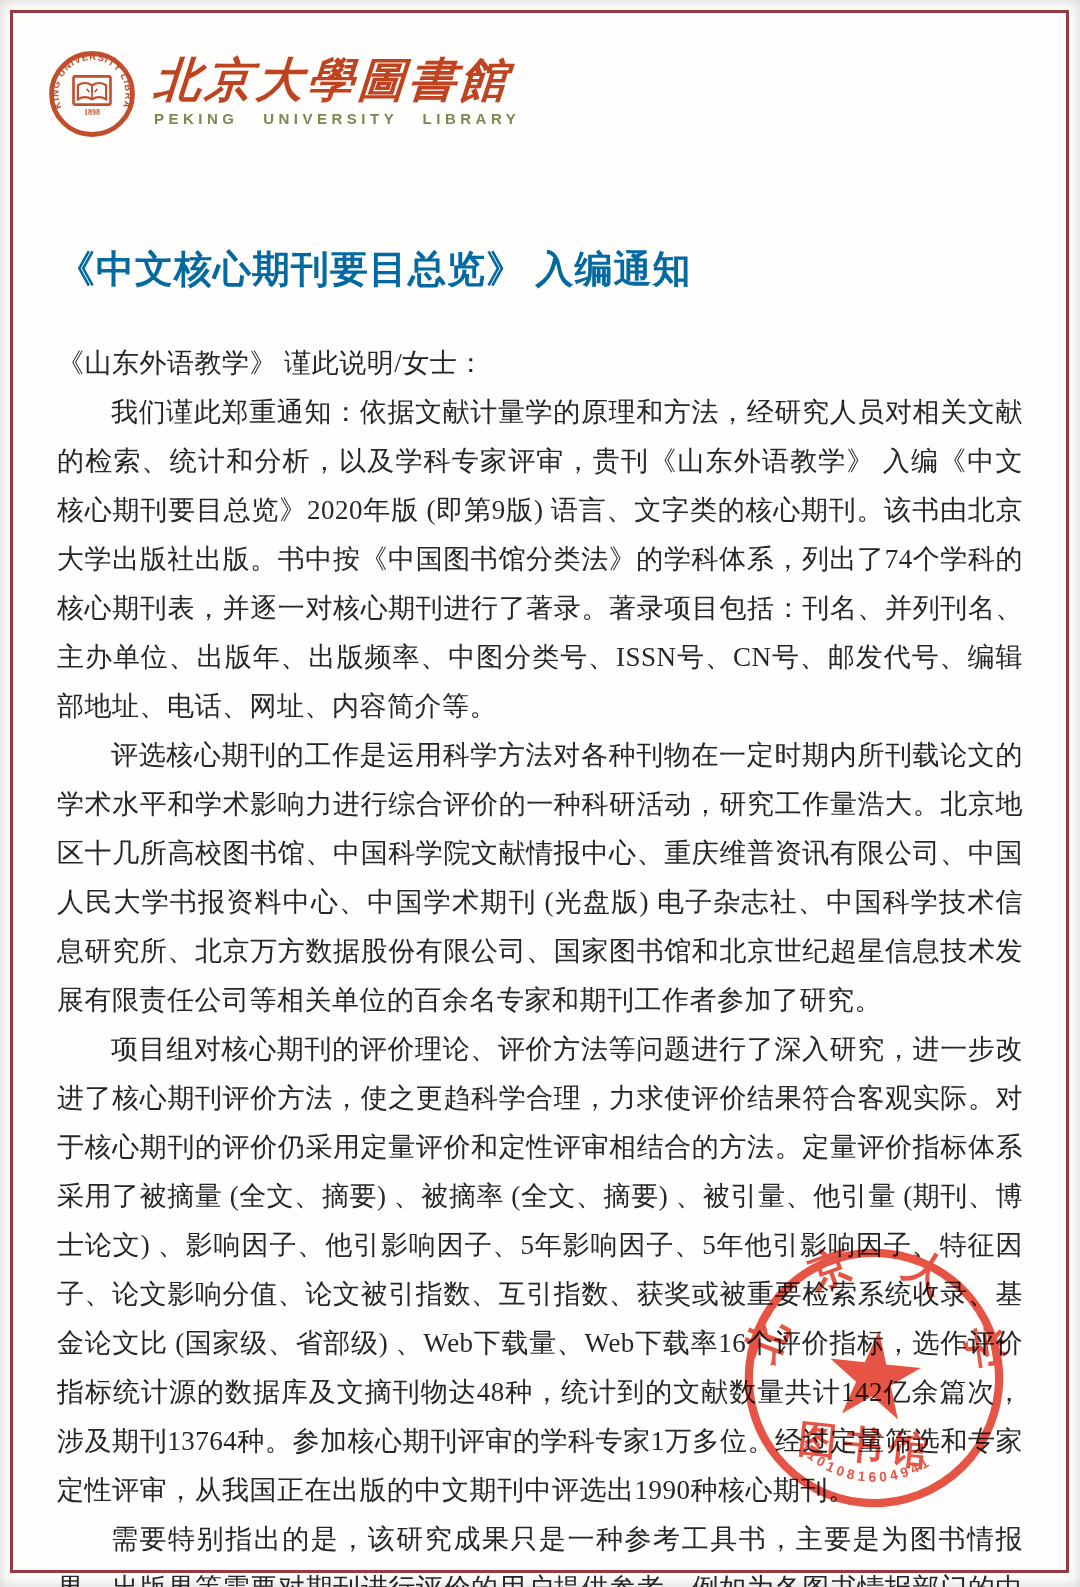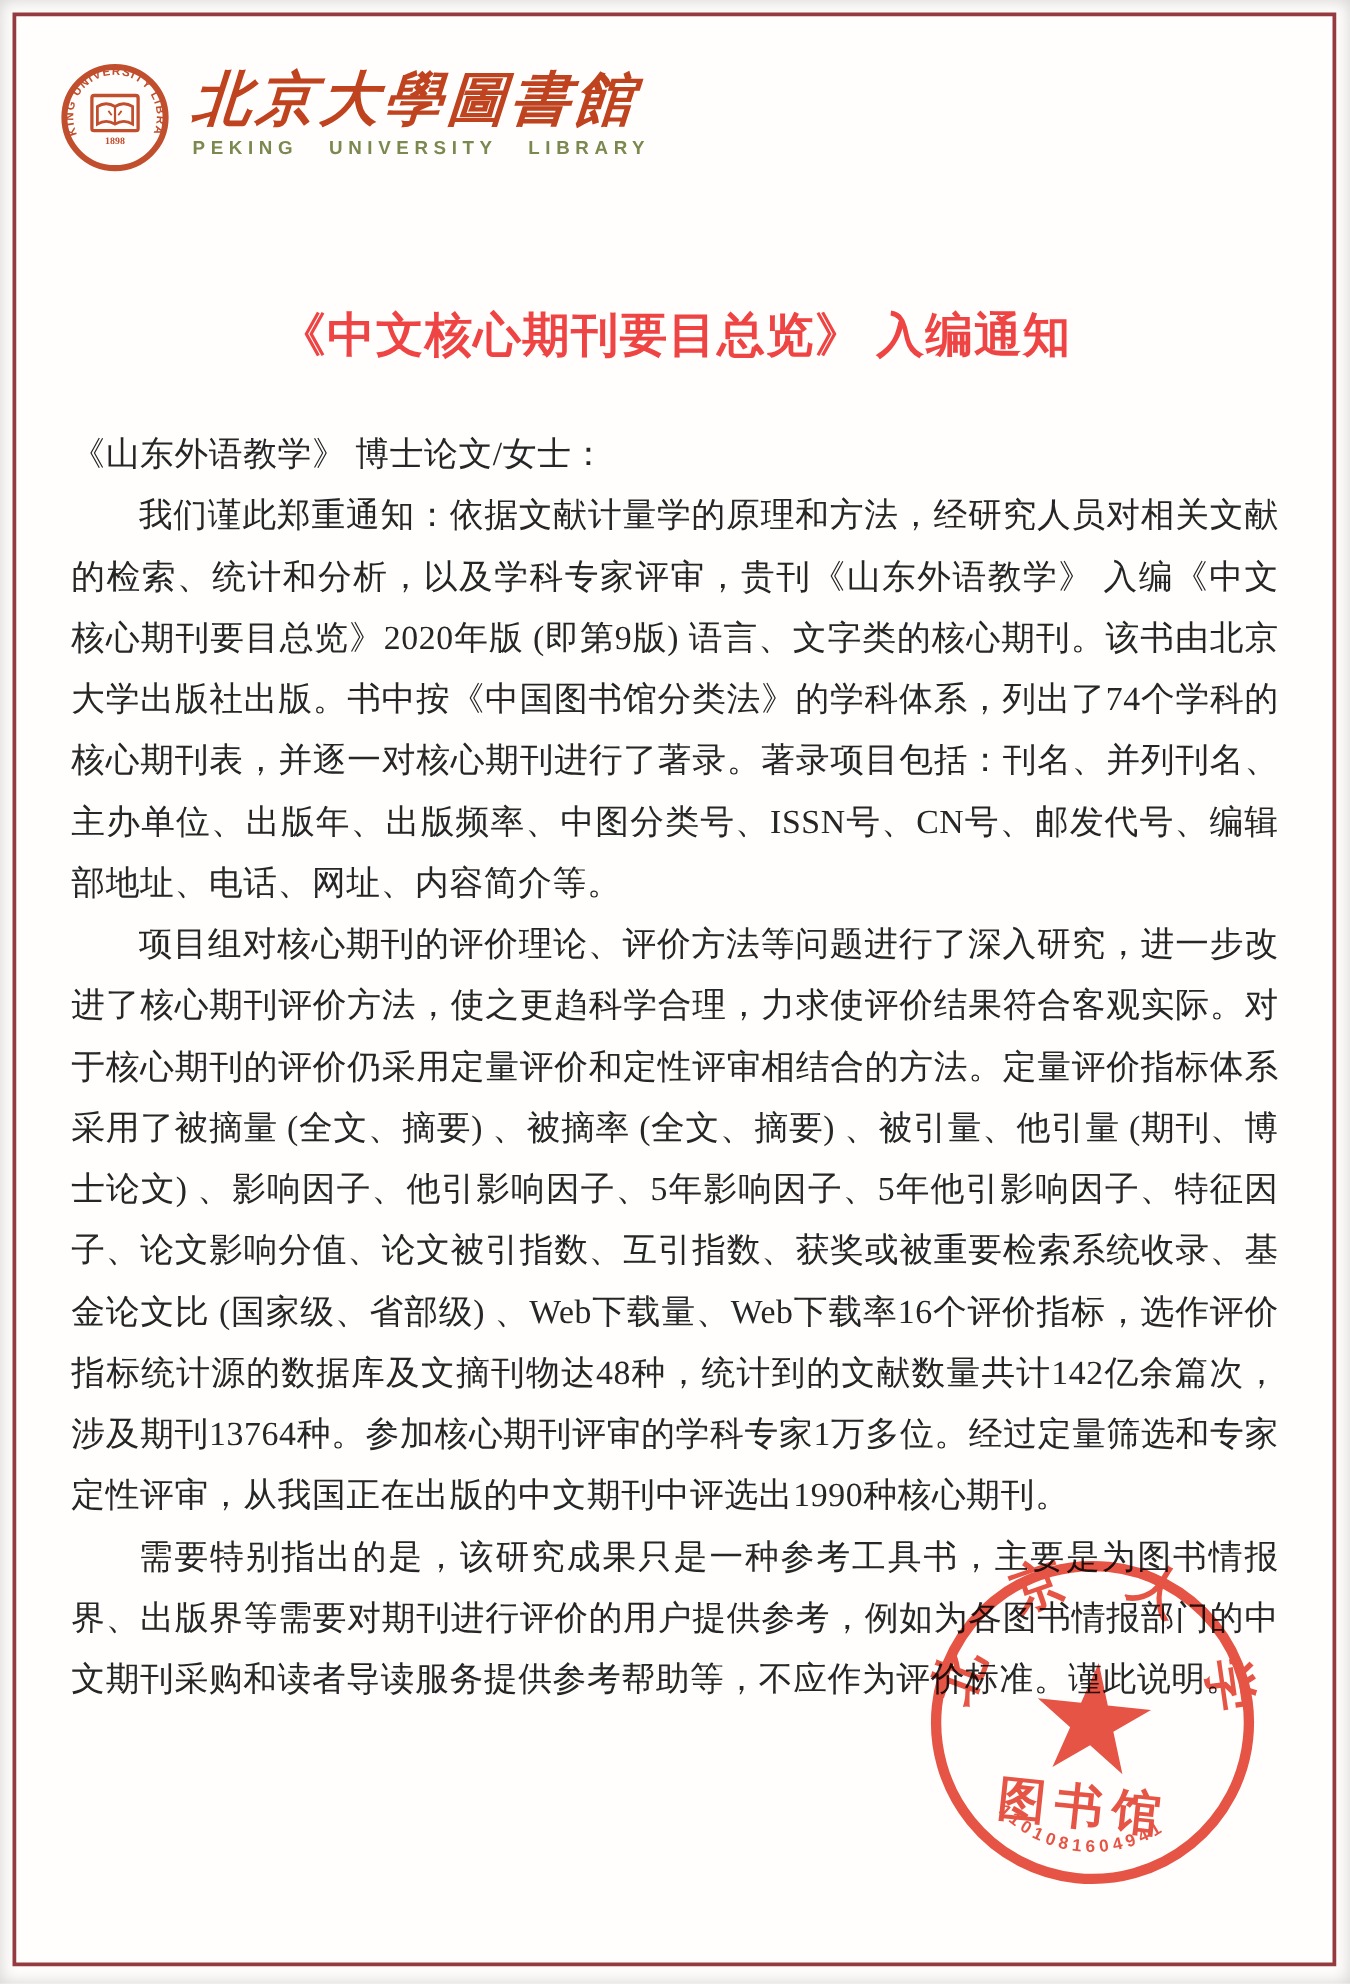--- a/index.html
+++ b/index.html
@@ -23,23 +23,23 @@
     letter-spacing:4px; font-style:italic; transform:skewX(-4deg);
   }
   .latin-name {
     margin-top:6px; font-family:"Liberation Sans","DejaVu Sans",sans-serif;
     font-size:15px; font-weight:bold; color:#7b8850;
     letter-spacing:4.5px; word-spacing:16px;
   }
   
   .content { position:absolute; left:57px; width:966px; top:0; }
   .title {
-    margin:243px 0 0 0; text-align:center;
+    margin:243px 0 0 0; 
     font-size:38px; line-height:52px; font-weight:bold; letter-spacing:1px;
-    color:#ef4444;
+    color:#0369a1;
   }
   #letter-body { margin-top:44px; }
   #letter-body p {
     margin:0; font-size:27px; line-height:49px;
     text-align:justify; letter-spacing:0.5px;
   }
   #letter-body p.salutation { text-indent:0; }
   #letter-body p.para { text-indent:2em; }
   .b { font-weight:normal; }
   
@@ -72,22 +72,23 @@
     </svg>
     <div class="logo-text">
       <div class="calligraphy">北京大學圖書館</div>
       <div class="latin-name">PEKING UNIVERSITY LIBRARY</div>
     </div>
   </div>
 
   <div class="content">
     <h1 class="title">《中文核心期刊要目总览》 入编通知</h1>
     <div id="letter-body">
-        <p class="salutation"><span class="b">《山东外语教学》</span><span> 博士论文/女士：</span></p>
+        <p class="salutation"><span class="b">《山东外语教学》</span><span> 谨此说明/女士：</span></p>
         <p class="para"><span>我们谨此郑重通知：依据文献计量学的原理和方法，经研究人员对相关文献的检索、统计和分析，以及学科专家评审，贵刊</span><span class="b">《山东外语教学》</span><span> 入编《中文核心期刊要目总览》</span><span class="b">2020</span><span>年版 (即第</span><span class="b">9</span><span>版) </span><span class="b">语言、文字</span><span>类的核心期刊。该书由北京大学出版社出版。书中按《中国图书馆分类法》的学科体系，列出了</span><span class="b">74</span><span>个学科的核心期刊表，并逐一对核心期刊进行了著录。著录项目包括：刊名、并列刊名、主办单位、出版年、出版频率、中图分类号、ISSN号、CN号、邮发代号、编辑部地址、电话、网址、内容简介等。</span></p>
+        <p class="para"><span>评选核心期刊的工作是运用科学方法对各种刊物在一定时期内所刊载论文的学术水平和学术影响力进行综合评价的一种科研活动，研究工作量浩大。北京地区十几所高校图书馆、中国科学院文献情报中心、重庆维普资讯有限公司、中国人民大学书报资料中心、中国学术期刊 (光盘版) 电子杂志社、中国科学技术信息研究所、北京万方数据股份有限公司、国家图书馆和北京世纪超星信息技术发展有限责任公司等相关单位的百余名专家和期刊工作者参加了研究。</span></p>
         <p class="para"><span>项目组对核心期刊的评价理论、评价方法等问题进行了深入研究，进一步改进了核心期刊评价方法，使之更趋科学合理，力求使评价结果符合客观实际。对于核心期刊的评价仍采用定量评价和定性评审相结合的方法。定量评价指标体系采用了被摘量 (全文、摘要) 、被摘率 (全文、摘要) 、被引量、他引量 (期刊、博士论文) 、影响因子、他引影响因子、</span><span class="b">5</span><span>年影响因子、</span><span class="b">5</span><span>年他引影响因子、特征因子、论文影响分值、论文被引指数、互引指数、获奖或被重要检索系统收录、基金论文比 (国家级、省部级) 、Web下载量、Web下载率</span><span class="b">16</span><span>个评价指标，选作评价指标统计源的数据库及文摘刊物达</span><span class="b">48</span><span>种，统计到的文献数量共计</span><span class="b">142</span><span>亿余篇次，涉及期刊</span><span class="b">13764</span><span>种。参加核心期刊评审的学科专家</span><span class="b">1</span><span>万多位。经过定量筛选和专家定性评审，从我国正在出版的中文期刊中评选出</span><span class="b">1990</span><span>种核心期刊。</span></p>
         <p class="para"><span>需要特别指出的是，该研究成果只是一种参考工具书，主要是为图书情报界、出版界等需要对期刊进行评价的用户提供参考，例如为各图书情报部门的中文期刊采购和读者导读服务提供参考帮助等，不应作为评价标准。谨此说明。</span></p>
       </div>
 
   </div>
 
   <svg class="stamp" viewBox="0 0 300 300">
     <circle cx="150" cy="150" r="136" fill="none" stroke="#e23c2a" stroke-width="9"></circle>
     <path id="stampTopArc" d="M 47,118 A 106 106 0 0 1 253,118" fill="none"></path>
     <text font-size="46" font-weight="bold" fill="#e23c2a" letter-spacing="18" font-family="Liberation Serif, DejaVu Serif, serif">

